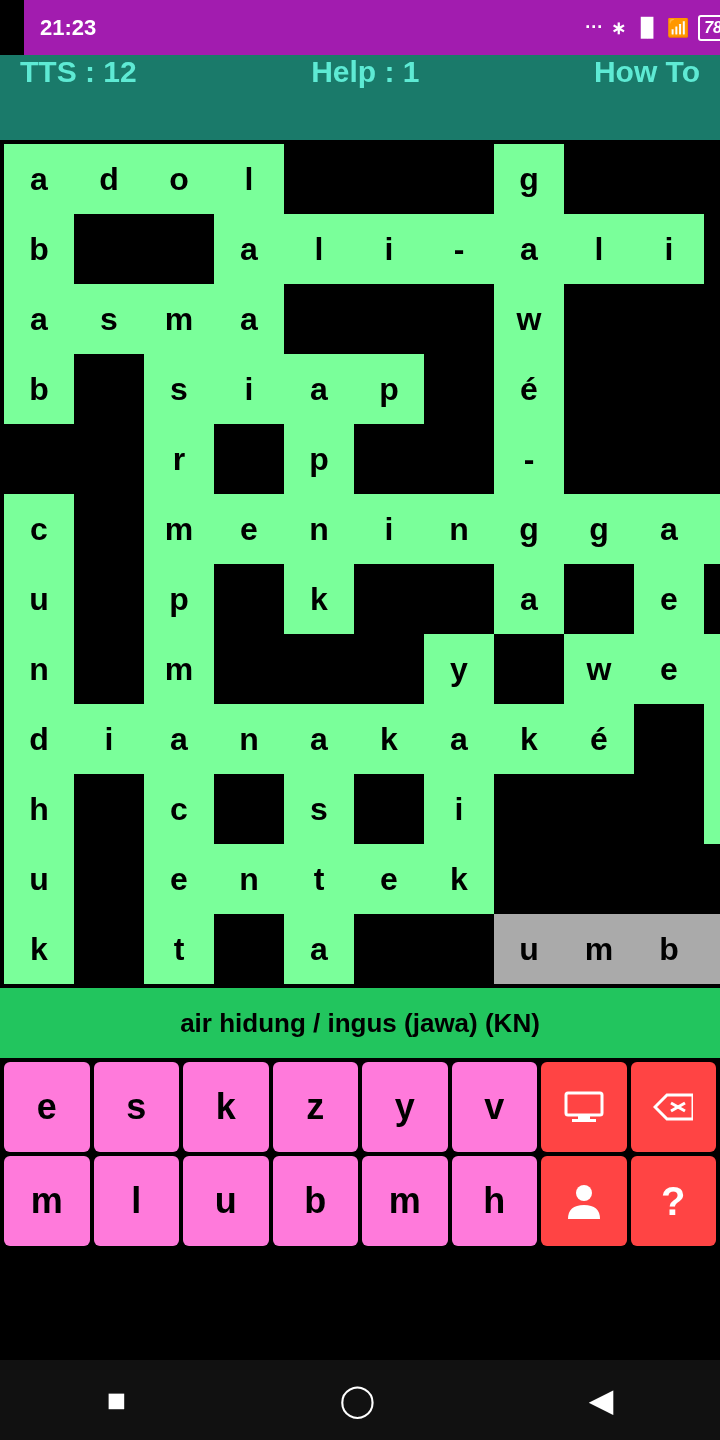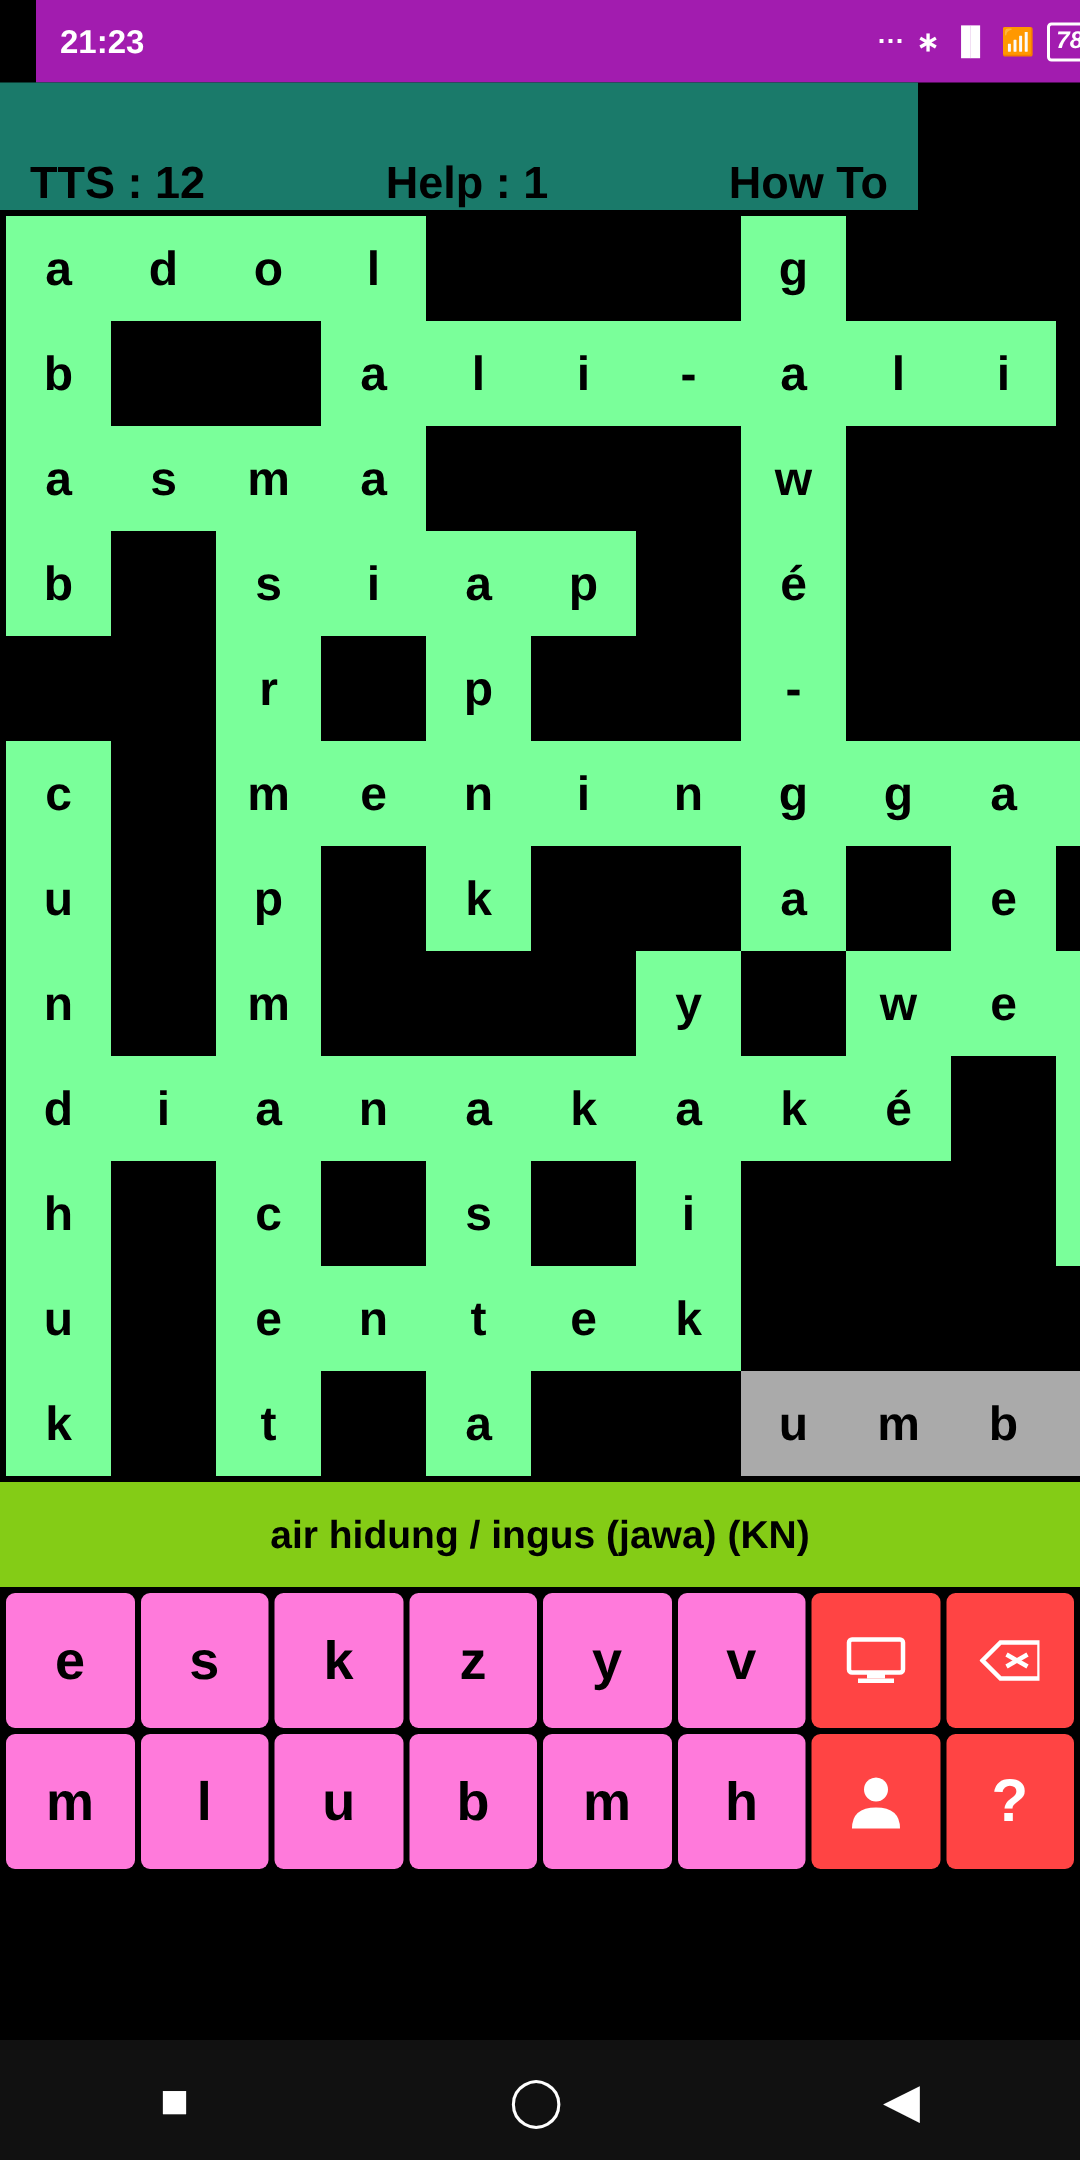--- a/index.html
+++ b/index.html
@@ -10,25 +10,25 @@
       width: 720px; height: 55px;
       background: #a21caf;
       display: flex; align-items: center; justify-content: space-between;
       padding: 0 16px;
       color: white; font-size: 22px; font-weight: bold; margin-left: 24px;
     }
     #status-right { display: flex; align-items: center; gap: 8px; font-size: 18px; }
 
     
     #top-nav {
-      width: 612px; height: 85px;
+      width: 720px; height: 85px;
       background: #1a7a6a;
-      display: flex; align-items: flex-end; justify-content: space-between;
+      display: flex; align-items: flex-start; justify-content: space-between;
       padding: 0 20px;
-      color: #000000;
+      color: #5eead4;
     }
     #top-nav span { font-size: 30px; font-weight: bold; }
 
     
     #grid-area {
       width: 720px;
       background: #000;
       padding: 4px;
     }
 
@@ -40,21 +40,21 @@
       font-size: 32px; font-weight: bold; color: #000;
       flex-shrink: 0;
     }
     .cell.green { background: #7aff9a; }
     .cell.black { background: #000; }
     .cell.gray { background: #aaa; }
 
     
     #hint-bar {
       width: 720px; height: 70px;
-      background: #84cc16;
+      background: #22c55e;
       display: flex; align-items: center; justify-content: center;
       font-size: 26px; font-weight: bold; color: #000;
     }
 
     
     #keyboard {
       width: 720px;
       background: #000;
       padding: 4px 4px 0 4px;
     }

